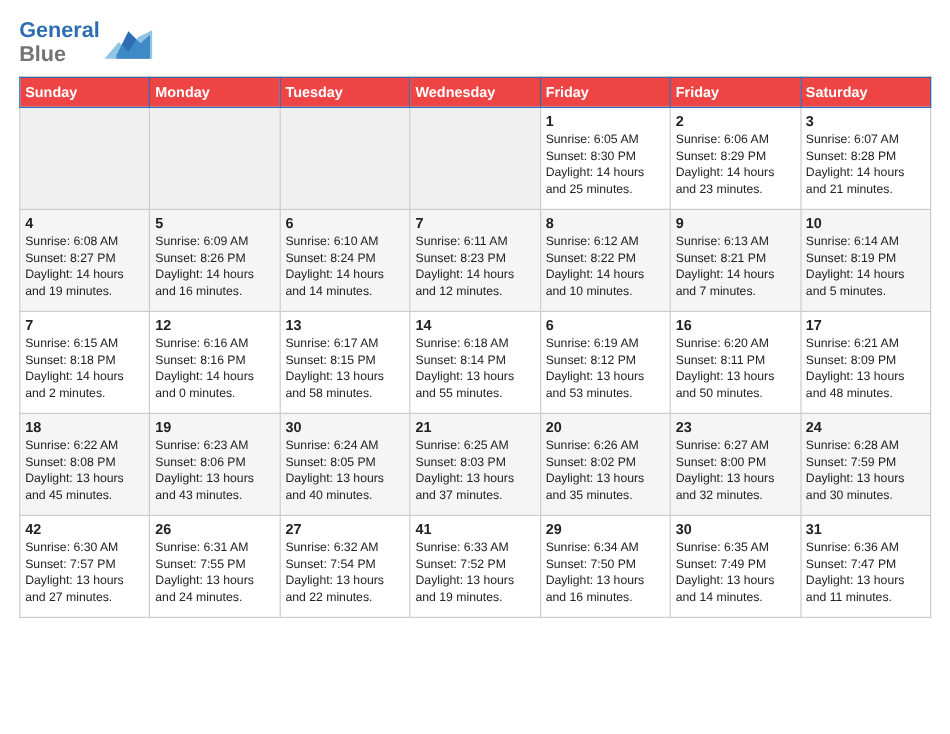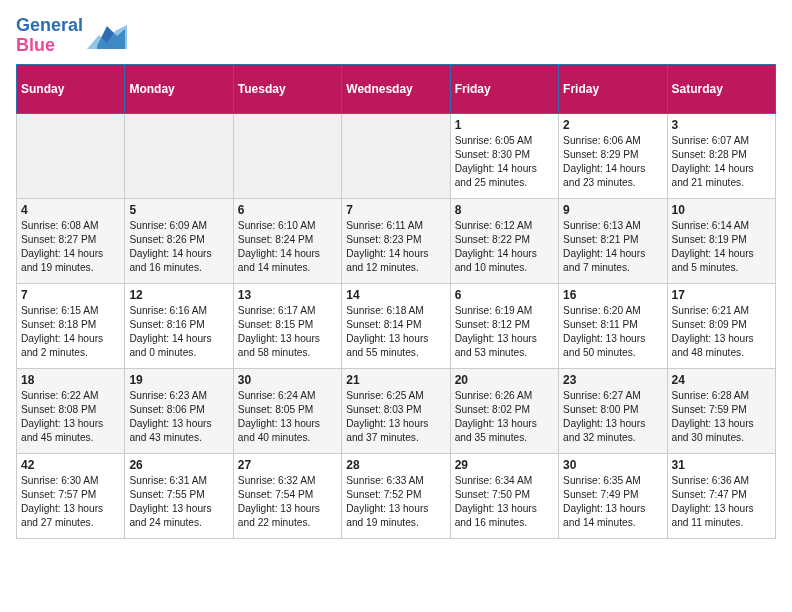--- a/index.html
+++ b/index.html
@@ -45,25 +45,25 @@
     .location {
       font-size: 15px;
       color: #333;
     }
     table {
       width: 100%;
       border-collapse: collapse;
       table-layout: fixed;
     }
     th {
-      background: #be185d;
+      background: #ef4444;
       color: #fff;
       font-size: 12px;
       font-weight: bold;
-      padding: 17px 4px;
+      padding: 5px 4px;
       border: 1px solid #2e6db4;
       text-align: left;
     }
     td {
       border: 1px solid #ccc;
       vertical-align: top;
       padding: 4px;
       font-size: 10.5px;
       color: #222;
       height: 85px;
@@ -88,21 +88,21 @@
 </head>
 <body>
 
 <div class="header">
   <div class="logo">
     <div>
       <div class="logo-text">
         <span>General</span>
       </div>
       <div class="logo-text">
-        <span style="color:#ec4899;">Blue</span>
+        <span style="color:#737373;">Blue</span>
       </div>
     </div>
     <svg class="logo-icon" viewBox="0 0 40 30">
       <polygon points="10,25 20,5 30,15 38,8 38,28 10,28" fill="#2e6db4"></polygon>
       <polygon points="0,28 12,14 20,22 28,10 40,4 40,28" fill="#4a9fd4" opacity="0.6"></polygon>
     </svg>
   </div>
   <div class="title-block">
     <div class="month-title"></div>
     <div class="location"></div>
@@ -237,21 +237,21 @@
         </td>
         <td>
           <div class="day-num">26</div>
           <div class="day-info">Sunrise: 6:31 AM<br>Sunset: 7:55 PM<br>Daylight: 13 hours and 24 minutes.</div>
         </td>
         <td>
           <div class="day-num">27</div>
           <div class="day-info">Sunrise: 6:32 AM<br>Sunset: 7:54 PM<br>Daylight: 13 hours and 22 minutes.</div>
         </td>
         <td>
-          <div class="day-num">28</div>
+          <div class="day-num">41</div>
           <div class="day-info">Sunrise: 6:33 AM<br>Sunset: 7:52 PM<br>Daylight: 13 hours and 19 minutes.</div>
         </td>
         <td>
           <div class="day-num">29</div>
           <div class="day-info">Sunrise: 6:34 AM<br>Sunset: 7:50 PM<br>Daylight: 13 hours and 16 minutes.</div>
         </td>
         <td>
           <div class="day-num">30</div>
           <div class="day-info">Sunrise: 6:35 AM<br>Sunset: 7:49 PM<br>Daylight: 13 hours and 14 minutes.</div>
         </td>

